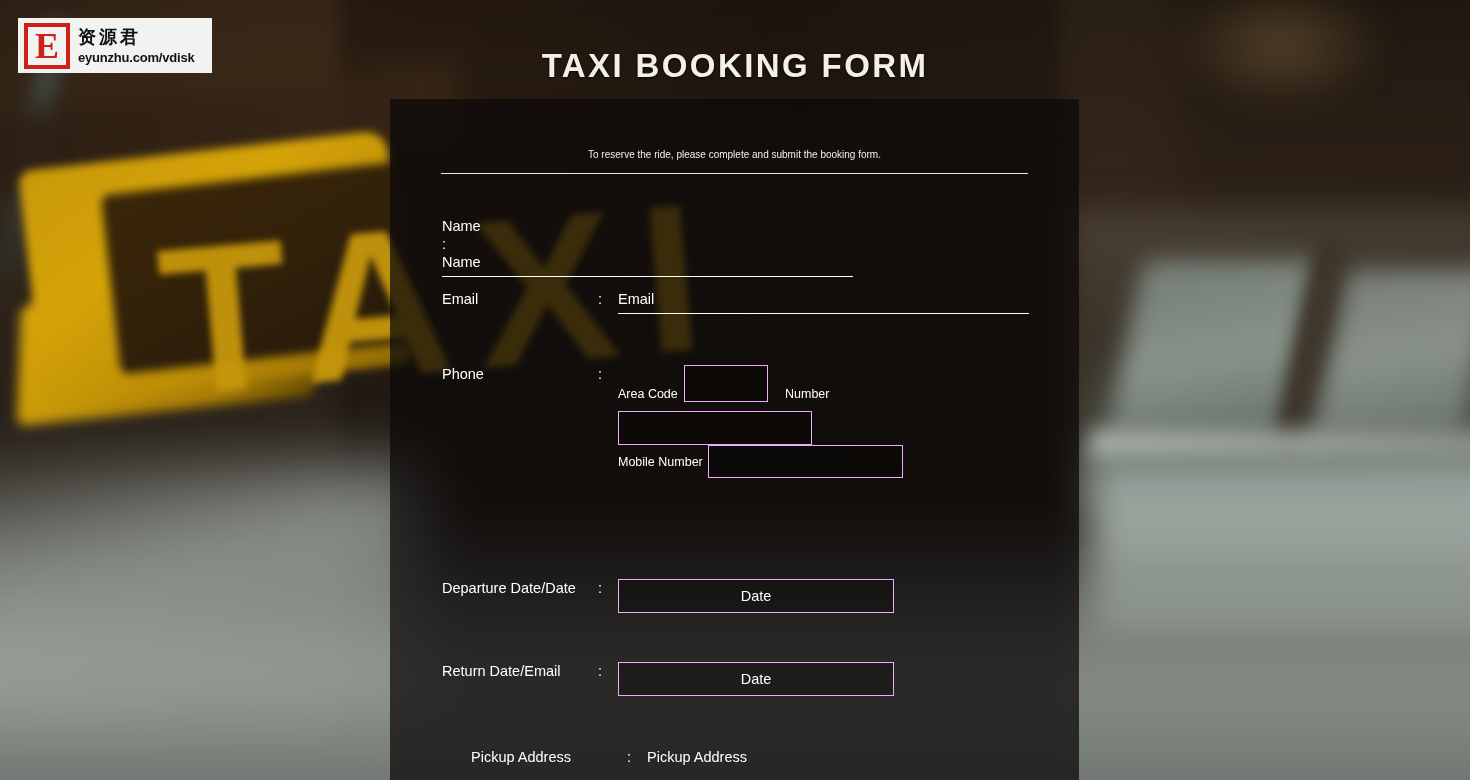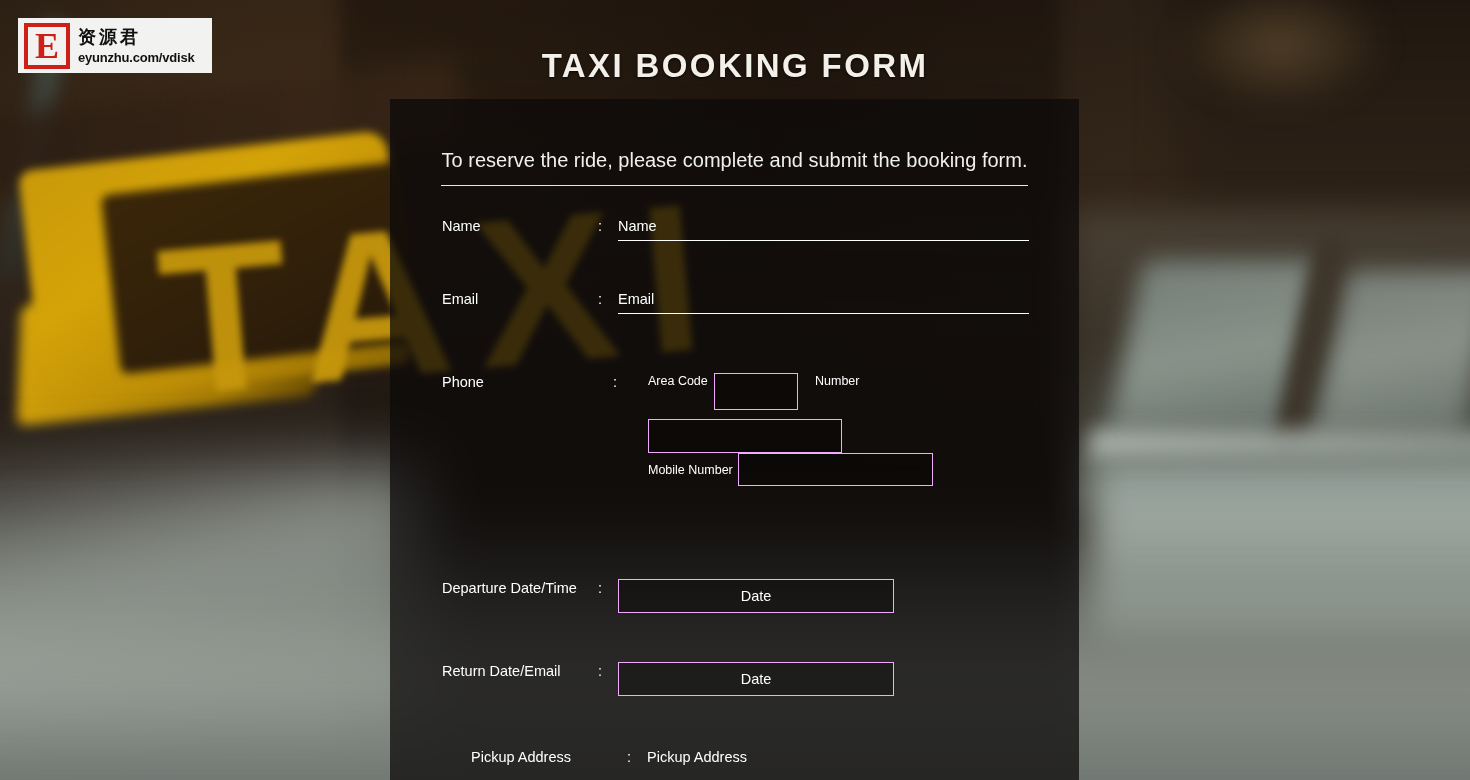--- a/index.html
+++ b/index.html
@@ -214,21 +214,21 @@
     position: absolute;
     left: 390px; top: 99px;
     width: 689px; height: 681px;
     background: rgba(12,10,9,0.74);
     z-index: 20;
     color: #ffffff;
   }
 
   .form-subtitle {
     text-align: center;
-    font-size: 20px;
+    font-size: 10px;
     color: #f0efed;
     padding-top: 50px;
   }
   .divider {
     margin: 13px 51px 0 51px;
     height: 1px;
     background: #e8e6e2;
   }
 
   .row {
@@ -286,21 +286,21 @@
     padding: 0 6px;
   }
   .inline-label {
     font-size: 12.5px;
     color: #ffffff;
     line-height: 16px;
   }
 
   .phone-top {
     display: flex;
-    align-items: flex-start;
+    align-items: flex-end;
     gap: 0;
   }
   .phone-top .lbl-area { width: 66px; }
   .box-area { width: 84px; height: 37px; }
   .phone-top .lbl-number { margin-left: 17px; }
 
   .box-number { width: 194px; height: 34px; margin-top: 9px; }
 
   .or-text {
     position: absolute;
@@ -355,37 +355,37 @@
   </div>
 </div>
 
 <div id="page-title">TAXI BOOKING FORM</div>
 
 <div id="form-panel">
 
   <div class="form-subtitle">To reserve the ride, please complete and submit the booking form.</div>
   <div class="divider"></div>
 
-  <div class="row" style="top:118px;">
+  <div class="row" style="top:118px;flex-direction:column;">
     <div class="row-label">Name</div>
     <div class="row-colon">:</div>
     <div class="row-field">
       <input class="underline-input" type="text" placeholder="Name" style="">
     </div>
   </div>
 
   <div class="row" style="top:191px;">
     <div class="row-label">Email</div>
     <div class="row-colon">:</div>
     <div class="row-field">
       <input class="underline-input" type="text" placeholder="Email" style="">
     </div>
   </div>
 
-  <div class="row" style="top:274px;gap:15px;">
+  <div class="row" style="top:266px;">
     <div class="row-label">Phone</div>
     <div class="row-colon">:</div>
     <div class="row-field">
 
       <div class="phone-top">
         <span class="inline-label lbl-area">Area Code</span>
         <input class="boxed-input box-area" type="text" style="">
         <span class="inline-label lbl-number">Number</span>
       </div>
 
@@ -394,21 +394,21 @@
 
       <div class="mobile-row">
         <span class="inline-label">Mobile Number</span>
         <input class="boxed-input box-mobile" type="text" style="">
       </div>
 
     </div>
   </div>
 
   <div class="row" style="top:480px;">
-    <div class="row-label">Departure Date/Time</div>
+    <div class="row-label">Departure Date/Date</div>
     <div class="row-colon">:</div>
     <div class="row-field">
       <input class="boxed-input box-date" type="text" placeholder="Date" style="">
     </div>
   </div>
 
   <div class="row" style="top:563px;">
     <div class="row-label">Return Date/Email</div>
     <div class="row-colon">:</div>
     <div class="row-field">

